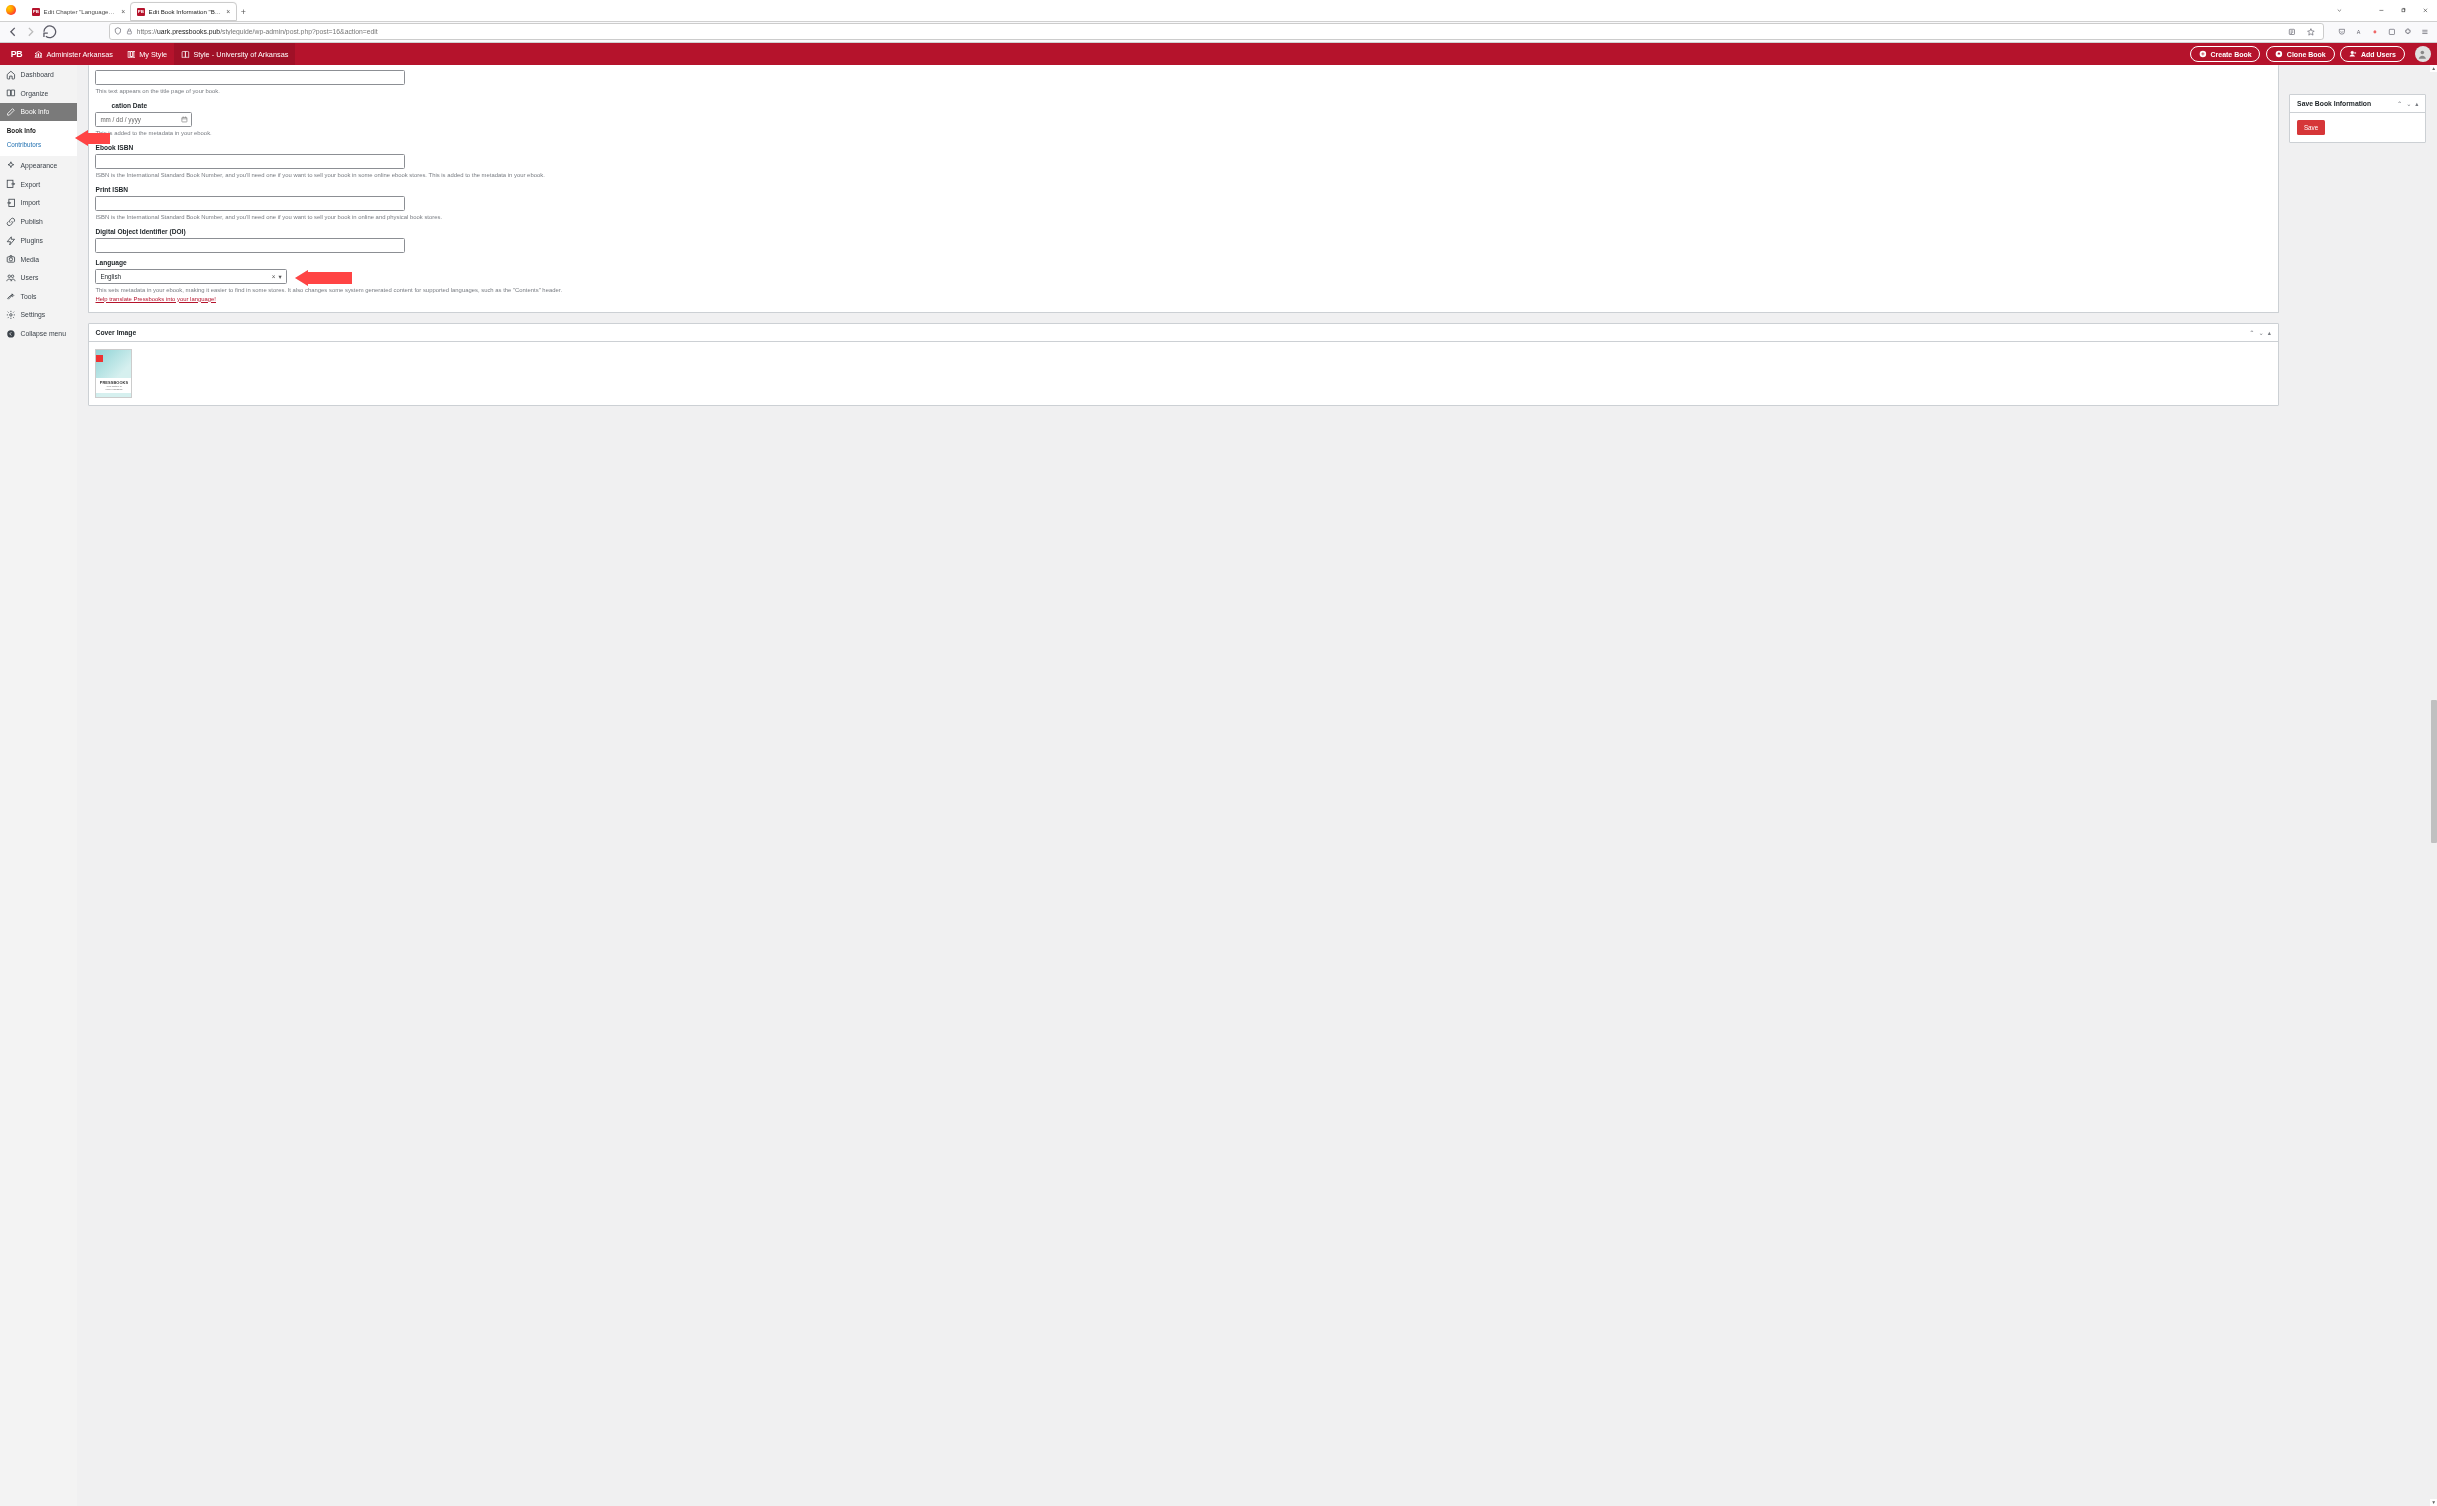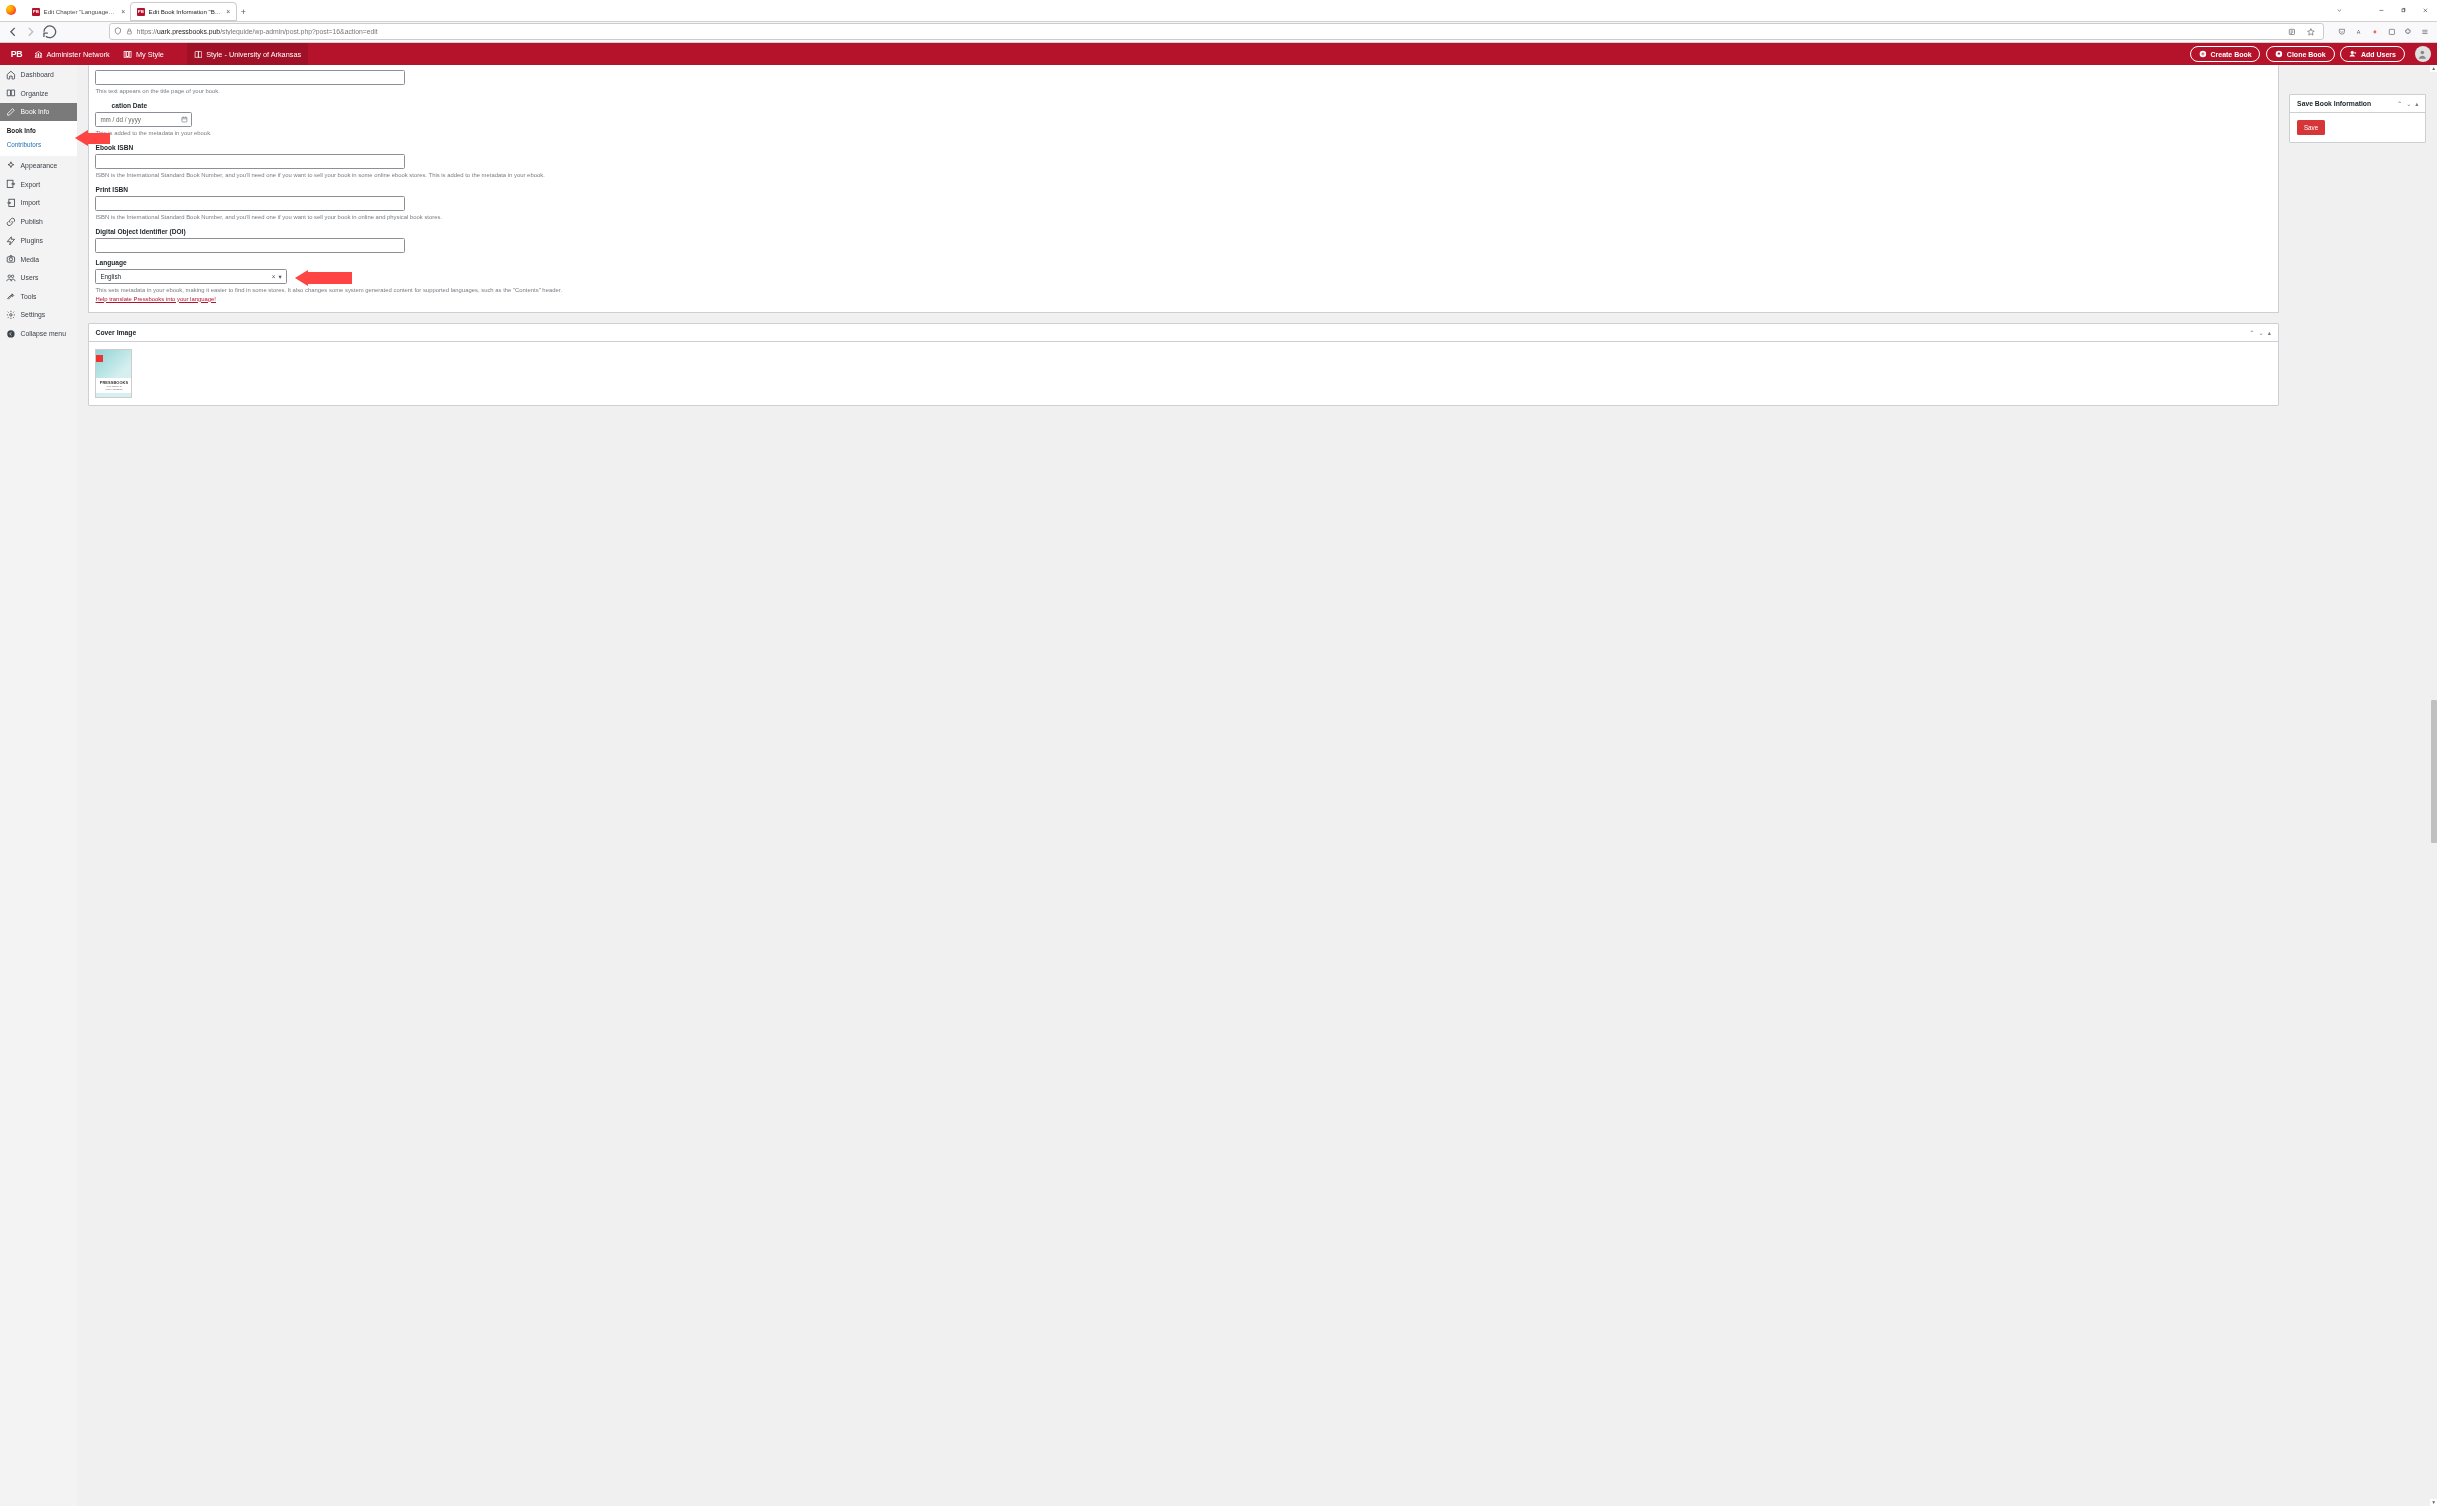--- a/index.html
+++ b/index.html
@@ -30,21 +30,21 @@
   .urlbar .lock, .urlbar .shield { color: #5b5b66; }
   .urlbar .url { flex: 1; font-size: 6.8px; color: #777; white-space: nowrap; overflow: hidden; }
   .urlbar .url b { color: #1c1c1c; font-weight: 400; }
   .right-icons { display: flex; align-items: center; gap: 2px; margin-left: 3.9px; }
   .right-icons .tb-btn { width: 14.6px; }
 
   
   .pb-bar { height: 22.4px; background: #b5132c; display: flex; align-items: center; color: #fff; font-size: 7.3px; padding: 0 5.9px; }
   .pb-logo { font-weight: 700; font-size: 8.8px; letter-spacing: -0.5px; padding: 0 4.9px; }
   .pb-item { display: flex; align-items: center; gap: 3.9px; padding: 0 6.8px; height: 100%; cursor: pointer; }
-  .pb-item.active { background: #a01027; margin-left: 16px; }
+  .pb-item.active { background: #a01027; }
   .pb-item svg { width: 8.8px; height: 8.8px; }
   .pb-right { margin-left: auto; display: flex; align-items: center; gap: 5.9px; }
   .pb-btn { display: flex; align-items: center; gap: 3.9px; height: 16.6px; padding: 0 7.8px; border: 1px solid #fff; border-radius: 8.8px; font-size: 7px; font-weight: 600; cursor: pointer; }
   .pb-btn svg { width: 7.8px; height: 7.8px; }
   .avatar { width: 16.6px; height: 16.6px; border-radius: 50%; background: #e0e0e0; display: flex; align-items: center; justify-content: center; margin-left: 3.9px; }
   .avatar svg { width: 10.7px; height: 10.7px; fill: #888; }
 
   
   .workspace { display: flex; height: calc(100% - 21.5px - 21.5px - 22.4px); position: relative; }
 
@@ -234,21 +234,21 @@
 <div class="pb-bar">
   <div class="pb-logo">PB</div>
   <div class="pb-item">
     <svg viewBox="0 0 24 24" fill="none" stroke="currentColor" stroke-width="2">
         <path d="M3 10l9-6 9 6"></path>
         <rect x="4" y="10" width="2" height="8"></rect>
         <rect x="11" y="10" width="2" height="8"></rect>
         <rect x="18" y="10" width="2" height="8"></rect>
         <line x1="2" y1="20" x2="22" y2="20"></line>
       </svg>
-    <span>Administer Network</span>
+    <span>Administer Arkansas</span>
   </div>
   <div class="pb-item">
     <svg viewBox="0 0 24 24" fill="none" stroke="currentColor" stroke-width="2">
         <rect x="3" y="4" width="5" height="16"></rect>
         <rect x="10" y="4" width="5" height="16"></rect>
         <rect x="17" y="4" width="5" height="16"></rect>
       </svg>
     <span>My Style</span>
   </div>
   <div class="pb-item active">

